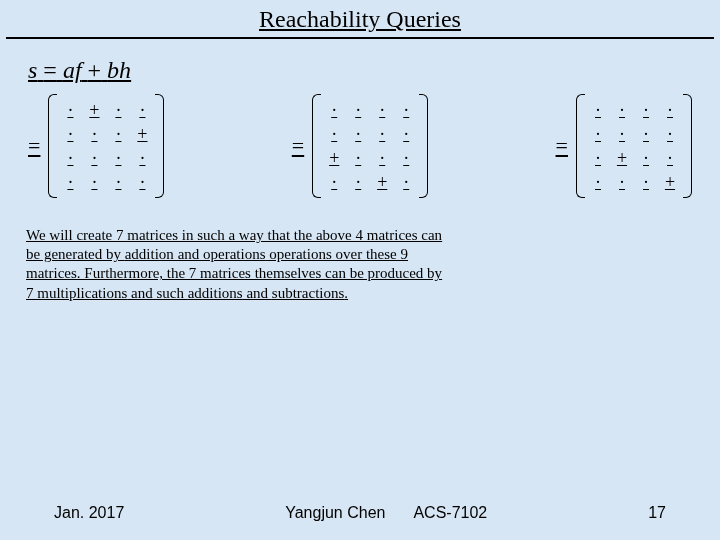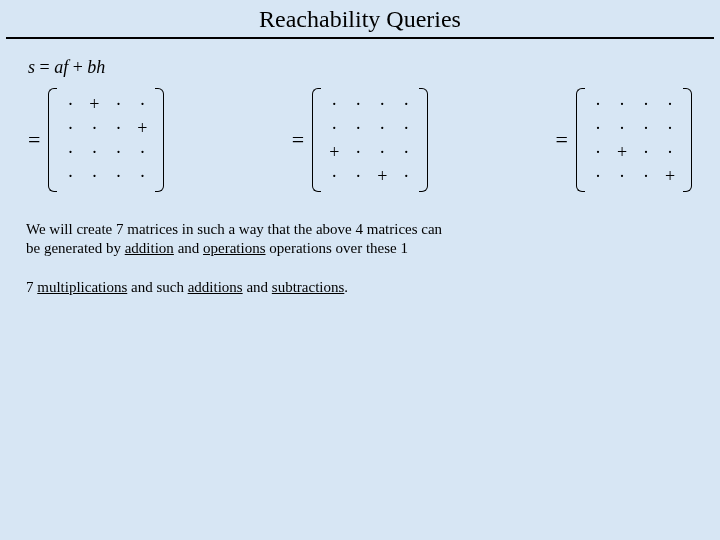--- a/index.html
+++ b/index.html
@@ -10,34 +10,35 @@
     background: #d7e6f4;
     font-family: "Times New Roman", Times, serif;
     color: #000;
     overflow: hidden;
   }
   .slide {
     width: 720px;
     height: 540px;
     position: relative;
     box-sizing: border-box;
+    text-decoration: underline;
   }
   .title {
     text-align: center;
     font-size: 24px;
     padding-top: 6px;
     padding-bottom: 4px;
     border-bottom: 2px solid #000;
     margin: 0 6px;
   }
   .eq-row {
     display: flex;
     justify-content: space-between;
     padding: 18px 28px 6px 28px;
-    font-size: 18px;
+    font-size: 24px;
     font-style: italic;
   }
   .eq-row .roman { font-style: normal; }
   .matrices {
     display: flex;
     justify-content: space-between;
     padding: 4px 28px 0 28px;
   }
   .mat-block {
     display: flex;
@@ -220,19 +221,27 @@
               </tr>
         </tbody>
           </table>
       </div>
     </div>
 
   </div>
 
   <div class="body-text">
     <span>We will create 7 matrices in such a way that the above 4 matrices can</span><br>
-    <span>be generated by </span><span class="u">addition</span><span> and </span><span class="u">operations</span><span> operations over these 1</span><br>
-    <br>
+    <span>be generated by </span><span class="u">addition</span><span> and </span><span class="u">operations</span><span> operations over these 9</span><br>
+    <span>matrices. Furthermore, the 7 matrices themselves can be produced by</span><br>
     <span>7 </span><span class="u">multiplications</span><span> and such </span><span class="u">additions</span><span> and </span><span class="u">subtractions</span><span>.</span>
   </div>
 
+  <div class="footer">
+    <div>Jan. 2017</div>
+    <div class="center">
+      <span>Yangjun Chen</span>
+      <span>ACS-7102</span>
+    </div>
+    <div>17</div>
+  </div>
 
 </div>
 
 </body></html>

